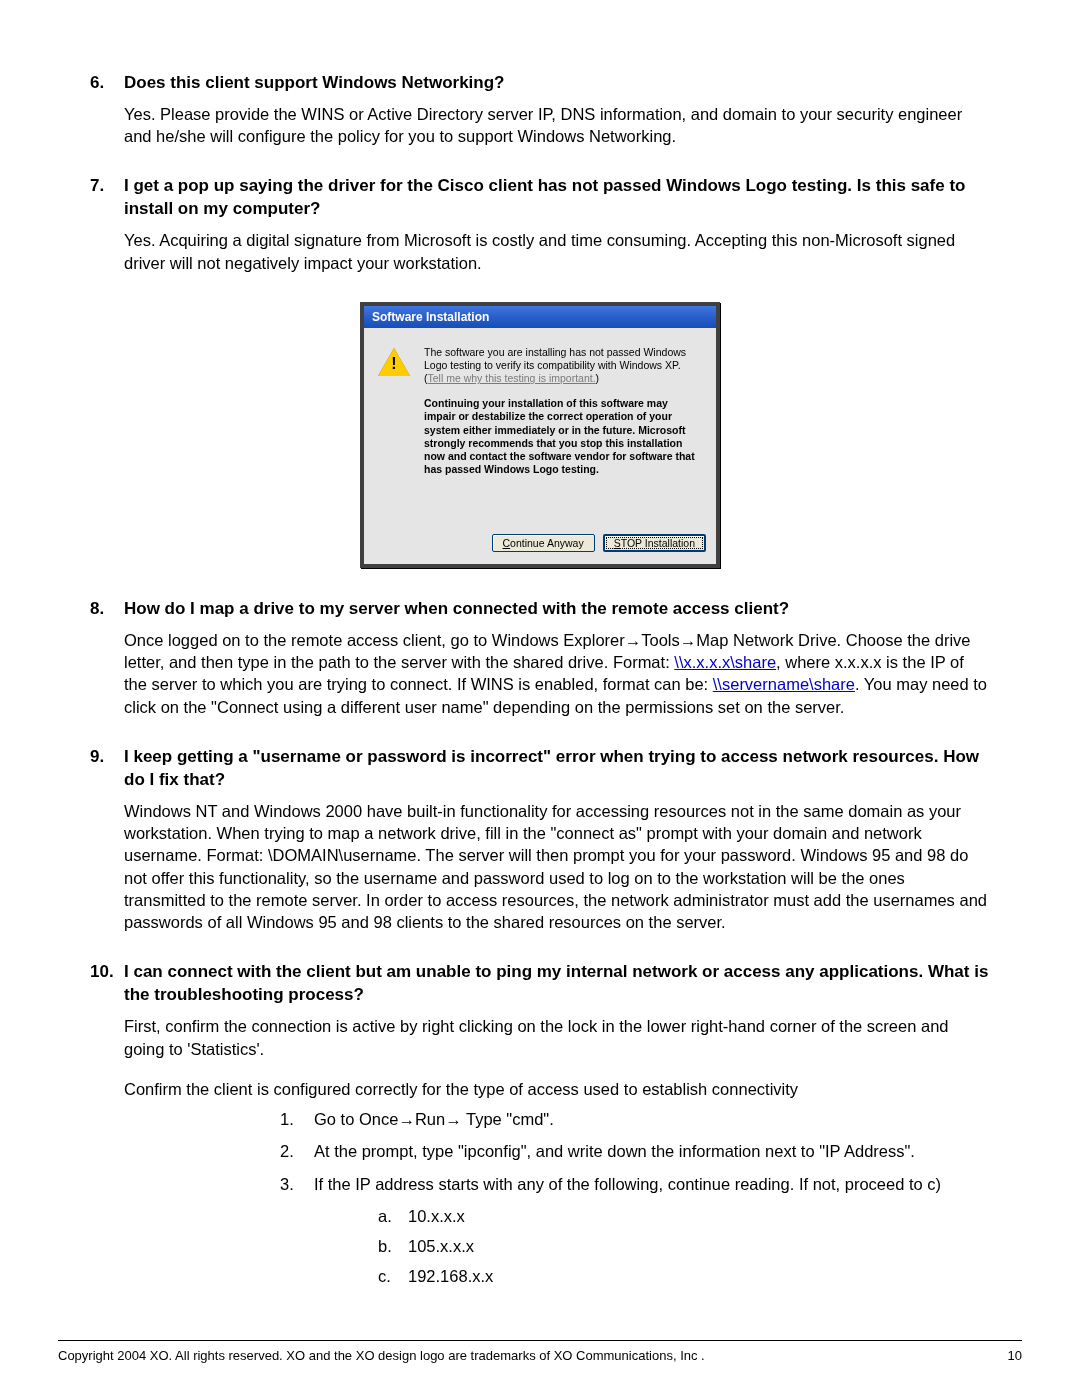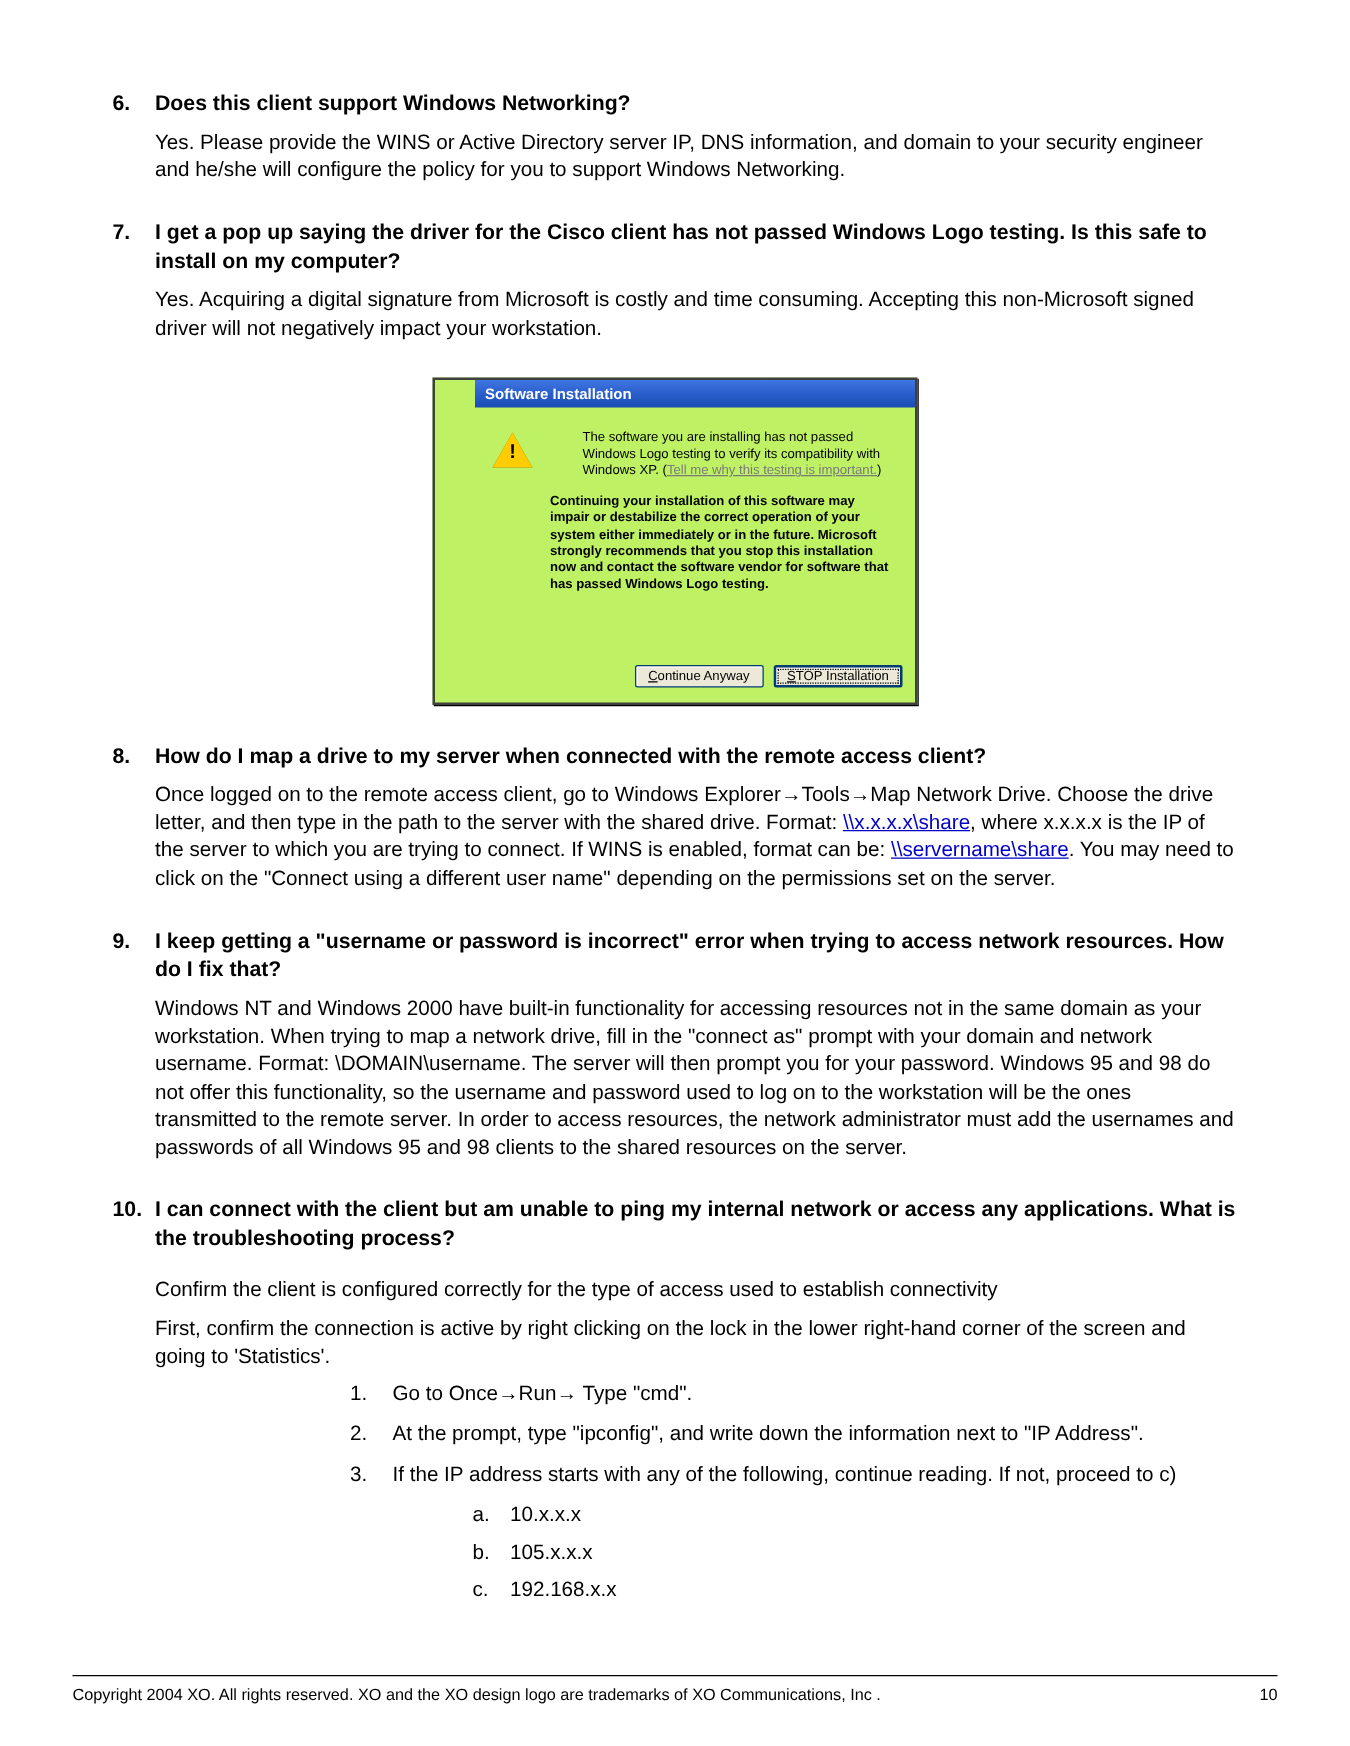--- a/index.html
+++ b/index.html
@@ -47,25 +47,24 @@
   }
 
   
   .dialog-wrap {
     margin: 18px 0 30px 0;
     display: flex;
     justify-content: center;
   }
   .win-dialog {
     width: 352px;
-    background: #bef264;
-    border: 2px solid #404040;
+    background: #e5e5e5;
+    border: 4px solid #404040;
     font-family: Tahoma, Arial, sans-serif;
     box-shadow: 1px 1px 0 #000;
-    padding-left: 32px;
   }
   .title-bar {
     background: linear-gradient(to bottom, #3f76e2 0%, #2a5ecb 50%, #184db3 100%);
     color: #fff;
     font-size: 12px;
     font-weight: bold;
     padding: 4px 8px;
   }
   .dlg-body {
     display: flex;
@@ -94,21 +93,20 @@
     font-size: 16px;
     color: #000;
   }
   .dlg-text {
     font-size: 10.5px;
     line-height: 1.25;
     color: #000;
   }
   .dlg-text .p1 {
     margin-bottom: 12px;
-    margin-left: 26px;
   }
   .dlg-text .p1 .tell {
     color: #7a7a7a;
     text-decoration: underline;
   }
   .dlg-text .p2 {
     font-weight: bold;
   }
   .dlg-buttons {
     display: flex;
@@ -236,22 +234,22 @@
     <div class="a-text">Windows NT and Windows 2000 have built-in functionality for accessing resources not in the same domain as your workstation. When trying to map a network drive, fill in the "connect as" prompt with your domain and network username. Format: \DOMAIN\username. The server will then prompt you for your password. Windows 95 and 98 do not offer this functionality, so the username and password used to log on to the workstation will be the ones transmitted to the remote server. In order to access resources, the network administrator must add the usernames and passwords of all Windows 95 and 98 clients to the shared resources on the server.</div>
   </div>
 
   <div class="qa-item">
     <div class="q-row">
       <div class="q-num">10.</div>
       <div class="q-text">
         <span style="font-weight:bold">I can connect with the client but am unable to ping my internal network or access any applications.</span><span style="font-weight:bold"> What is the troubleshooting process?</span>
       </div>
     </div>
+    <div class="a-text">First, confirm the connection is active by right clicking on the lock in the lower right-hand corner of the screen and going to 'Statistics'.</div>
     <div class="a-text" style="margin-top:18px">Confirm the client is configured correctly for the type of access used to establish connectivity</div>
-    <div class="a-text">First, confirm the connection is active by right clicking on the lock in the lower right-hand corner of the screen and going to 'Statistics'.</div>
 
     <div class="sublist">
       <div class="row">
         <div class="lbl">1.</div>
         <div>
           <span>Go to Once</span><span class="arrow">→</span><span>Run</span><span class="arrow">→</span><span> Type "cmd".</span>
         </div>
       </div>
       <div class="row">
         <div class="lbl">2.</div>

